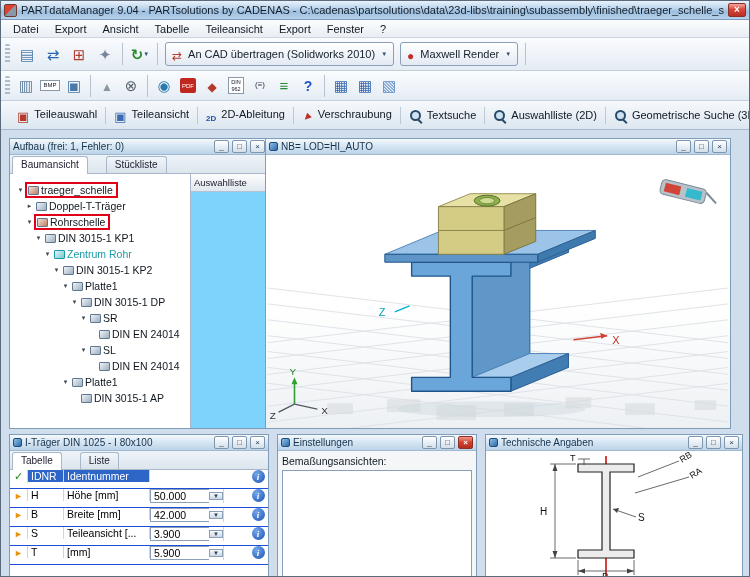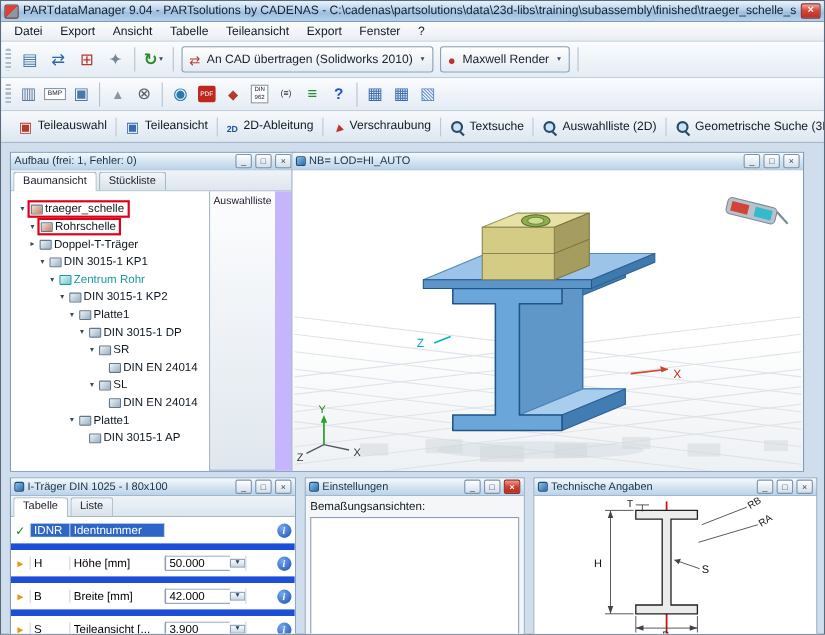--- a/index.html
+++ b/index.html
@@ -76,51 +76,51 @@
  background:linear-gradient(#f4f9fd,#d5e5f2 50%,#bcd3e8);border-bottom:1px solid #9fb9d2;font-size:10px;color:#16324c}
 .ph-ico{width:9px;height:9px;border-radius:2px;flex:none;border:1px solid #1f4d7a;
  background:linear-gradient(135deg,#8ec0e8,#2a6aa8)}
 .ph-title{flex:1;white-space:nowrap;overflow:hidden}
 .phb{width:15px;height:13px;flex:none;border:1px solid #7e95ab;border-radius:2px;
  background:linear-gradient(#ffffff,#d3dfea);font-size:8px;line-height:11px;text-align:center;color:#2c4258}
 .phb.red{background:linear-gradient(#f0988a,#d2402e 50%,#b22e1e);border-color:#8c2f28;color:#fff;font-weight:bold}
 .qtabs{display:flex;align-items:flex-end;height:19px;flex:none;background:linear-gradient(#eef3f8,#dde6ee);
  border-bottom:1px solid #a8b8c8;padding:2px 2px 0}
 .qtab{font-size:10px;padding:2px 8px 3px;border:1px solid #a8b8c8;border-bottom:none;border-radius:3px 3px 0 0;
- background:linear-gradient(#f2f6fa,#d8e2ea);color:#223;margin-right:2px}
+ background:linear-gradient(#f2f6fa,#d8e2ea);color:#223;margin-right:18px}
 .qtab.active{background:#fff;position:relative;top:1px;padding-bottom:4px}
 
 
 .aufbau-content{flex:1;display:flex;min-height:0}
 .tree{flex:1;overflow:hidden;padding:8px 0 0 2px;background:#fff}
 .tnode{display:flex;align-items:center;height:16px;white-space:nowrap;font-size:10.5px;color:#101820}
 .tw{width:9px;flex:none;font-size:7px;color:#3c4854;text-align:center}
 .tw.exp::before{content:"▾"}
 .tw.col::before{content:"▸"}
 .grpn{display:inline-flex;align-items:center;gap:2px;padding:0 2px}
 .grpn.ring{border:2px solid #e00018;padding:0 3px 0 1px}
 .ticon{width:11px;height:9px;flex:none;border:1px solid #5f7890;border-radius:1px;
  background:linear-gradient(135deg,#eef2f6,#9cb0c2)}
 .ticon.asm{background:linear-gradient(135deg,#f0e0d8,#c08060)}
 .ticon.axis{border-color:#1a9aa8;background:linear-gradient(135deg,#e0f4f6,#7ac8d0)}
 .tlabel.accent{color:#1a9aa8}
 .d0{padding-left:4px}.d1{padding-left:13px}.d2{padding-left:22px}.d3{padding-left:31px}.d4{padding-left:40px}
 .d5{padding-left:49px}.d6{padding-left:58px}.d7{padding-left:67px}.d8{padding-left:76px}
-.ausw{width:78px;flex:none;border-left:1px solid #a8b8c8;display:flex;flex-direction:row;background:#c4b5fd}
+.ausw{width:78px;flex:none;border-left:1px solid #a8b8c8;display:flex;flex-direction:column;background:#7dd3fc}
 .ausw-head{font-size:9.5px;padding:3px 3px;background:linear-gradient(#fdfdfe,#dfe7ee);
  border-bottom:1px solid #b6c2cf;color:#223;white-space:nowrap;overflow:hidden}
 .ausw-body{flex:1}
 
 
 .viewer-body{flex:1;position:relative;background:linear-gradient(#ffffff 55%,#eef1f4)}
 .scene{position:absolute;left:0;top:0;width:100%;height:100%}
 
 
 .trows{flex:1;overflow:hidden;background:#fff}
-.trow{display:flex;align-items:center;height:30px;border-bottom:6px solid #1d4ed8;font-size:10.5px}
+.trow{display:flex;align-items:flex-start;height:19px;border-bottom:1px solid #1d4ed8;font-size:10.5px}
 .tc{display:flex;align-items:center;padding:0 3px;border-right:1px solid #ccd5de;overflow:hidden;white-space:nowrap}
 .c-ico{width:18px;justify-content:center}
 .c-key{width:36px}
 .c-desc{width:86px}
 .c-val{width:74px;padding:0}
 .vtext{flex:1;padding:0 3px;display:flex;align-items:center;height:100%;background:#fff;border:1px solid #8aa0b8;border-right:none}
 .dd{width:14px;display:flex;align-items:center;justify-content:center;border:1px solid #8aa0b8;
  background:linear-gradient(#f6f9fc,#ccd8e4);font-size:6px;color:#24425e}
 .dd::before{content:"▼"}
 .c-sp{flex:1;border-right:none}
@@ -305,31 +305,31 @@
       <div class="aufbau-content">
         <div class="tree">
           <div class="tnode d0">
               <span class="tw exp"></span>
               <span class="grpn ring">
                 <span class="ticon asm"></span>
                 <span class="tlabel">traeger_schelle</span>
               </span>
             </div>
           <div class="tnode d1">
+              <span class="tw col"></span>
+              <span class="grpn">
+                <span class="ticon"></span>
+                <span class="tlabel">Doppel-T-Träger</span>
+              </span>
+            </div>
+          <div class="tnode d1">
               <span class="tw exp"></span>
               <span class="grpn ring">
                 <span class="ticon asm"></span>
                 <span class="tlabel">Rohrschelle</span>
-              </span>
-            </div>
-          <div class="tnode d1">
-              <span class="tw col"></span>
-              <span class="grpn">
-                <span class="ticon"></span>
-                <span class="tlabel">Doppel-T-Träger</span>
               </span>
             </div>
           <div class="tnode d2">
               <span class="tw exp"></span>
               <span class="grpn">
                 <span class="ticon"></span>
                 <span class="tlabel">DIN 3015-1 KP1</span>
               </span>
             </div>
           <div class="tnode d3">

